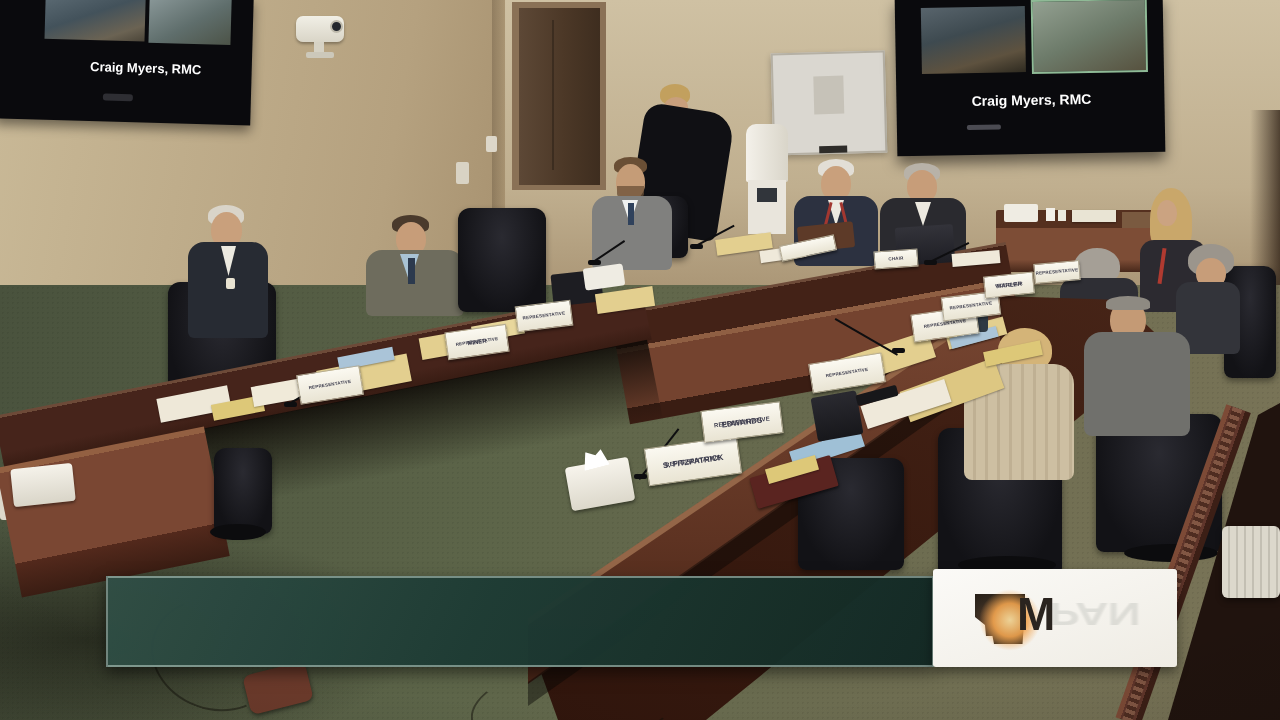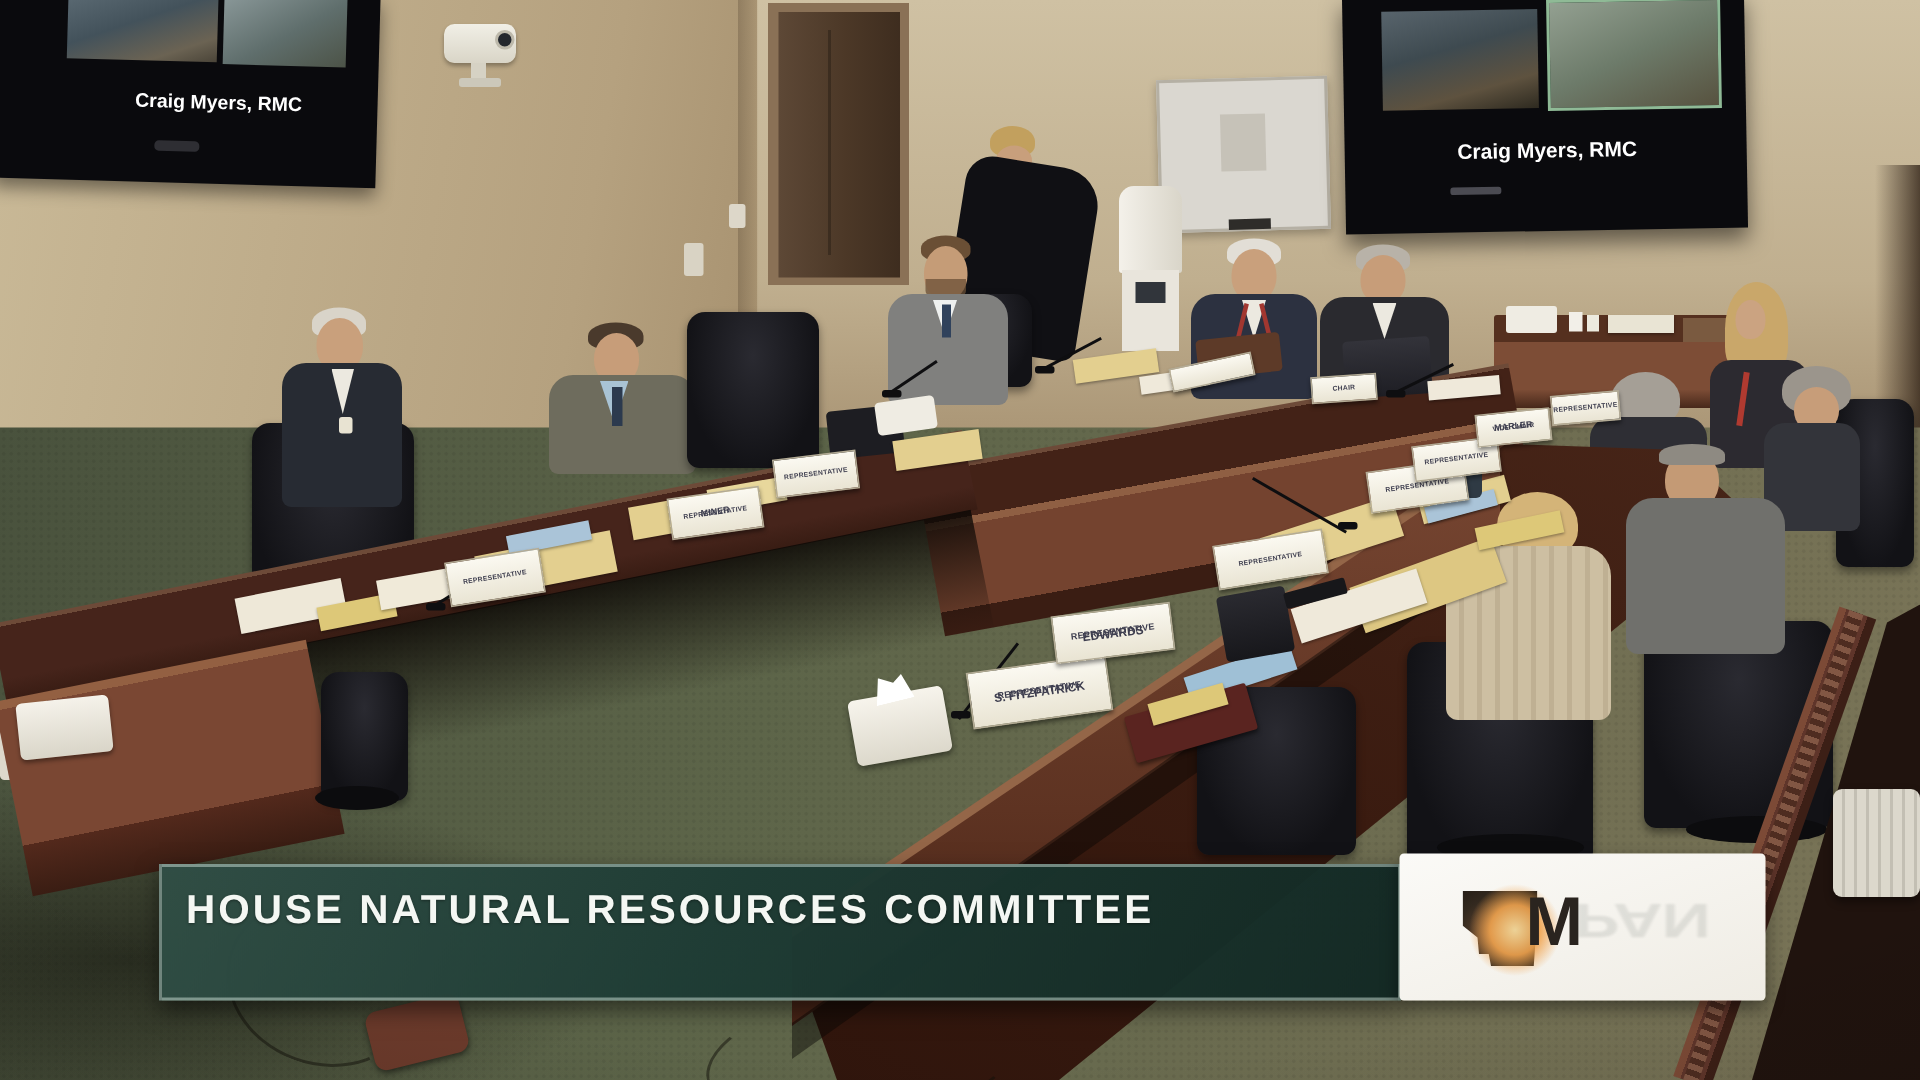--- a/index.html
+++ b/index.html
@@ -257,21 +257,20 @@
   <div style="left:0;top:0;width:1280px;height:720px;background:#20130e;clip-path:polygon(1258px 415px,1280px 403px,1280px 720px,1168px 720px);"></div>
   <div style="left:1222px;top:526px;width:58px;height:72px;background:repeating-linear-gradient(90deg,#dcd8cc 0 6px,#c3bfb3 6px 8px);border-radius:6px;box-shadow:0 3px 6px rgba(0,0,0,.4);"></div>
 
   <div class="cable" style="left:150px;top:600px;width:130px;height:110px;transform:rotate(20deg);"></div>
   <div class="cable" style="left:470px;top:660px;width:210px;height:90px;transform:rotate(-8deg);"></div>
   <div style="left:246px;top:668px;width:64px;height:40px;background:#6b3a2b;border-radius:8px;transform:rotate(-14deg);box-shadow:0 2px 4px rgba(0,0,0,.5);"></div>
 
   <div style="left:0;top:0;width:1280px;height:720px;background:radial-gradient(130% 110% at 52% 38%,rgba(0,0,0,0) 55%,rgba(10,8,5,.38) 100%);pointer-events:none;"></div>
 
   <div style="left:106px;top:576px;width:828px;height:91px;background:linear-gradient(115deg,rgba(48,78,69,.97) 0%,rgba(29,59,52,.97) 45%,rgba(18,40,35,.97) 100%);border:2px solid rgba(205,225,215,.5);box-shadow:0 6px 14px rgba(0,0,0,.5);padding:11px 0 0 16px;">
-    <div style="position:static;display:block;color:#f4f7f3;font-size:27px;font-weight:800;letter-spacing:2px;line-height:34px;text-shadow:0 1px 2px rgba(0,0,0,.4);white-space:nowrap;">HOUSE NATURAL RESOURCES COMMITTEE</div>
   </div>
 
   <div style="left:933px;top:569px;width:244px;height:98px;background:linear-gradient(160deg,#fbfaf7,#efece4);border-radius:3px;box-shadow:0 5px 12px rgba(0,0,0,.45);overflow:hidden;">
     <div style="left:42px;top:25px;width:50px;height:50px;background:radial-gradient(circle at 40% 55%,#6b4a33,#33291f 55%,#1f1913);clip-path:polygon(0 0,100% 0,100% 28%,95% 100%,38% 100%,35% 84%,22% 84%,20% 62%,0 46%);"></div>
     <div style="left:46px;top:20px;width:62px;height:62px;border-radius:50%;background:radial-gradient(circle,#ffe3a3 0%,#f0a34e 38%,rgba(240,163,78,0) 70%);opacity:.9;"></div>
     <div style="left:84px;top:18px;font-size:46px;font-weight:900;color:#2a241f;letter-spacing:-1px;">M</div>
     <div style="left:116px;top:64px;font-size:46px;font-weight:900;color:#232e29;letter-spacing:-1px;transform:scaleY(-0.7);transform-origin:top;opacity:.10;filter:blur(1px);">PAN</div>
   </div>
 
 </div>

